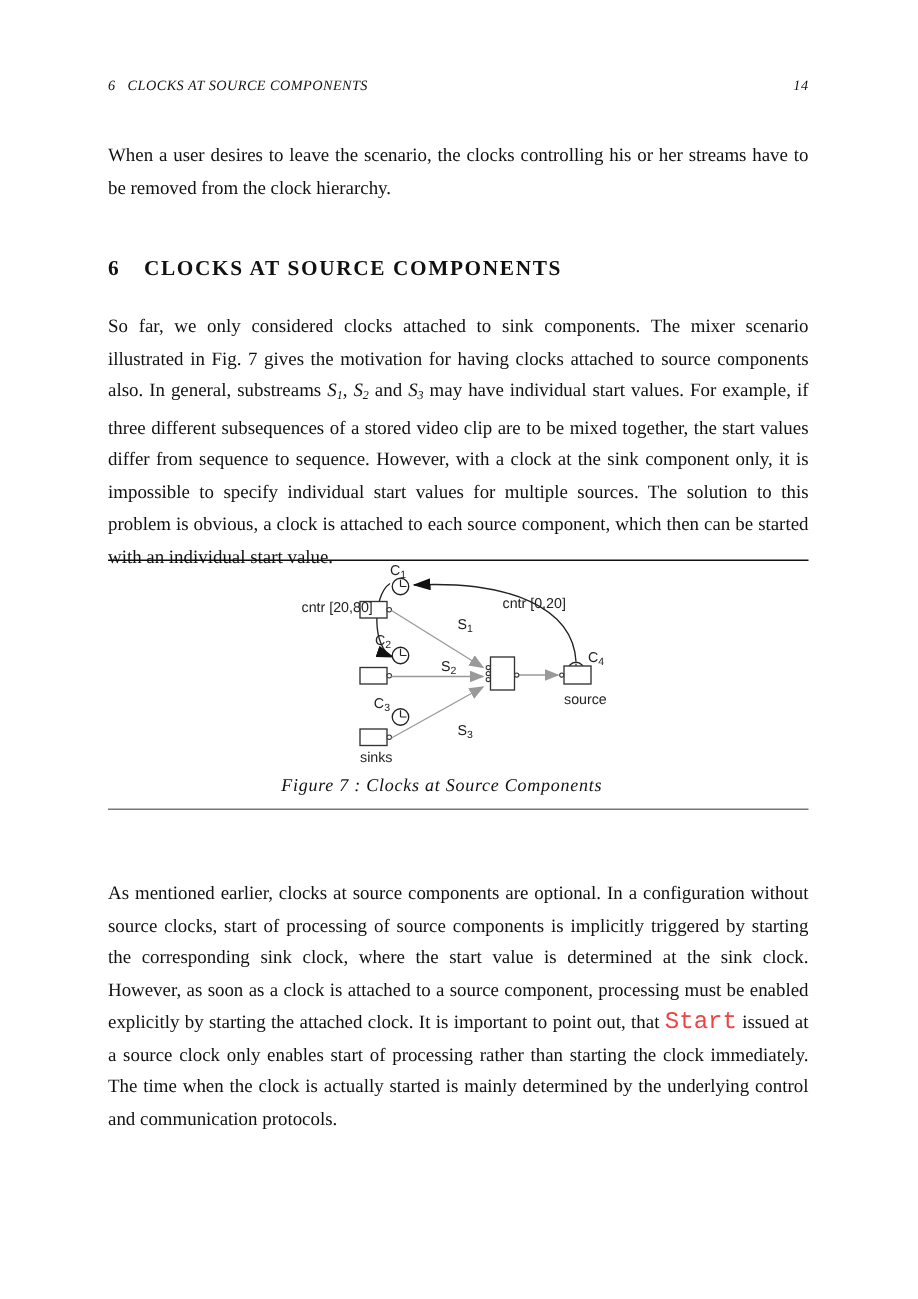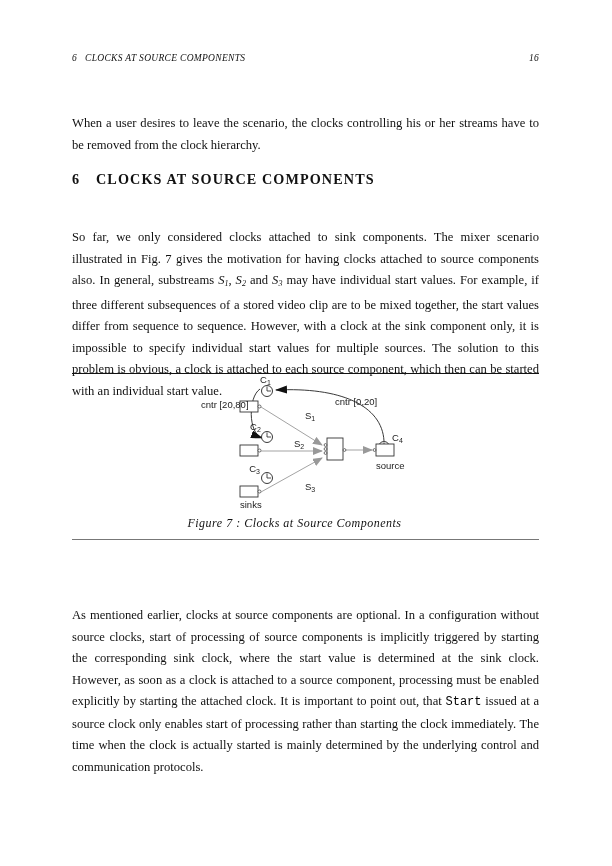--- a/index.html
+++ b/index.html
@@ -2,45 +2,45 @@
 <html><head>
 <meta charset="utf-8">
 <style>
   html, body { margin:0; padding:0; background:#ffffff; }
   body { width:612px; height:866px; position:relative; overflow:hidden;
          font-family:"Liberation Serif", "DejaVu Serif", serif; color:#111; }
   .running-head { position:absolute; top:53px; left:72px; width:467px; height:16px;
          font-style:italic; font-size:9.5px; letter-spacing:0.3px; }
   .running-head .num { position:absolute; right:0; top:0; }
   .para { position:absolute; left:72px; width:467px; font-size:12.6px; line-height:21.5px;
-          text-align:justify; text-align-last:left;margin-top:20px; }
+          text-align:justify; text-align-last:left; }
   .p1 { top:93px; }
   .p2 { top:207px; }
   .p3 { top:585px; }
   .section-heading { position:absolute; left:72px; top:171px; font-weight:bold; font-size:14.2px;
           letter-spacing:1.1px; }
   .section-heading .snum { display:inline-block; width:24px; }
   .math { font-style:italic; }
   .math sub { font-size:8px; font-style:italic; vertical-align:-2px; }
-  .mono { font-family:"Liberation Mono", "DejaVu Sans Mono", monospace; font-size:12px; color:#000000; }
+  .mono { font-family:"Liberation Mono", "DejaVu Sans Mono", monospace; font-size:16px; color:#ef4444; }
   .rule { position:absolute; left:72px; width:467px; height:0; }
   .rule-top { top:373px; border-top:1.3px solid #111; }
   .rule-bottom { top:539px; border-top:1.6px solid #777; }
   .figure-svg { position:absolute; left:190px; top:375px; width:240px; height:140px; }
   .caption { position:absolute; left:61px; width:467px; top:516px; text-align:center;
              font-style:italic; font-size:12px; letter-spacing:0.5px; }
   .dlabel { font-family:"Liberation Sans", "DejaVu Sans", sans-serif; font-size:9.5px; fill:#222; }
   .dsub { font-size:7px; }
 </style>
 </head>
 <body>
 
 <div class="running-head">
   <span style="white-space:pre">6   CLOCKS AT SOURCE COMPONENTS</span>
-  <span class="num">16</span>
+  <span class="num">14</span>
 </div>
 
 <div class="para p1">When a user desires to leave the scenario, the clocks controlling his or her streams have to be removed from the clock hierarchy.</div>
 
 <div class="section-heading">
   <span class="snum">6</span><span>CLOCKS AT SOURCE COMPONENTS</span>
 </div>
 
 <div class="para p2"><span>So far, we only considered clocks attached to sink components. The mixer scenario illustrated in Fig. 7 gives the motivation for having clocks attached to source components also. In general, substreams </span><span class="math"><span>S</span><sub>1</sub></span><span>, </span><span class="math"><span>S</span><sub>2</sub></span><span> and </span><span class="math"><span>S</span><sub>3</sub></span><span> may have individual start values. For example, if three different sub­sequences of a stored video clip are to be mixed together, the start values differ from sequence to sequence. However, with a clock at the sink component only, it is impossible to specify indi­vidual start values for multiple sources. The solution to this problem is obvious, a clock is attached to each source component, which then can be started with an individual start value.</span></div>
 

